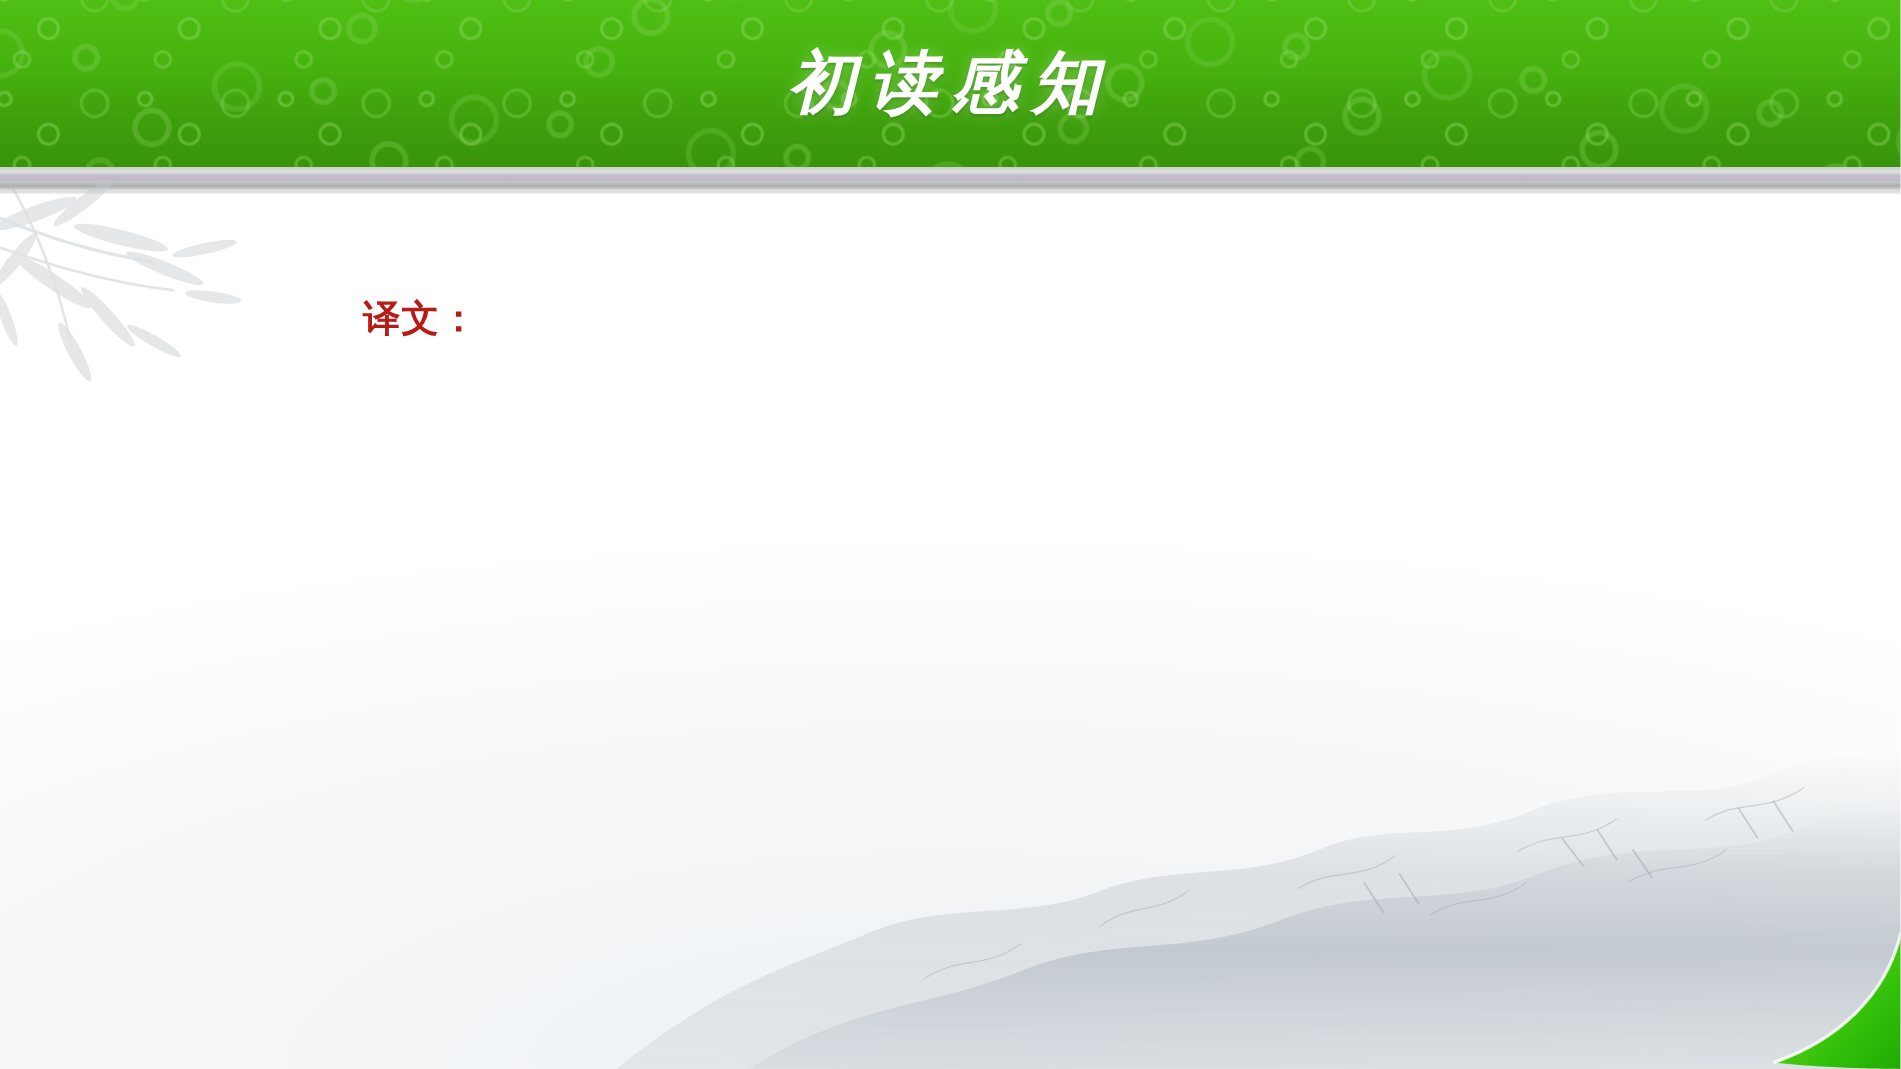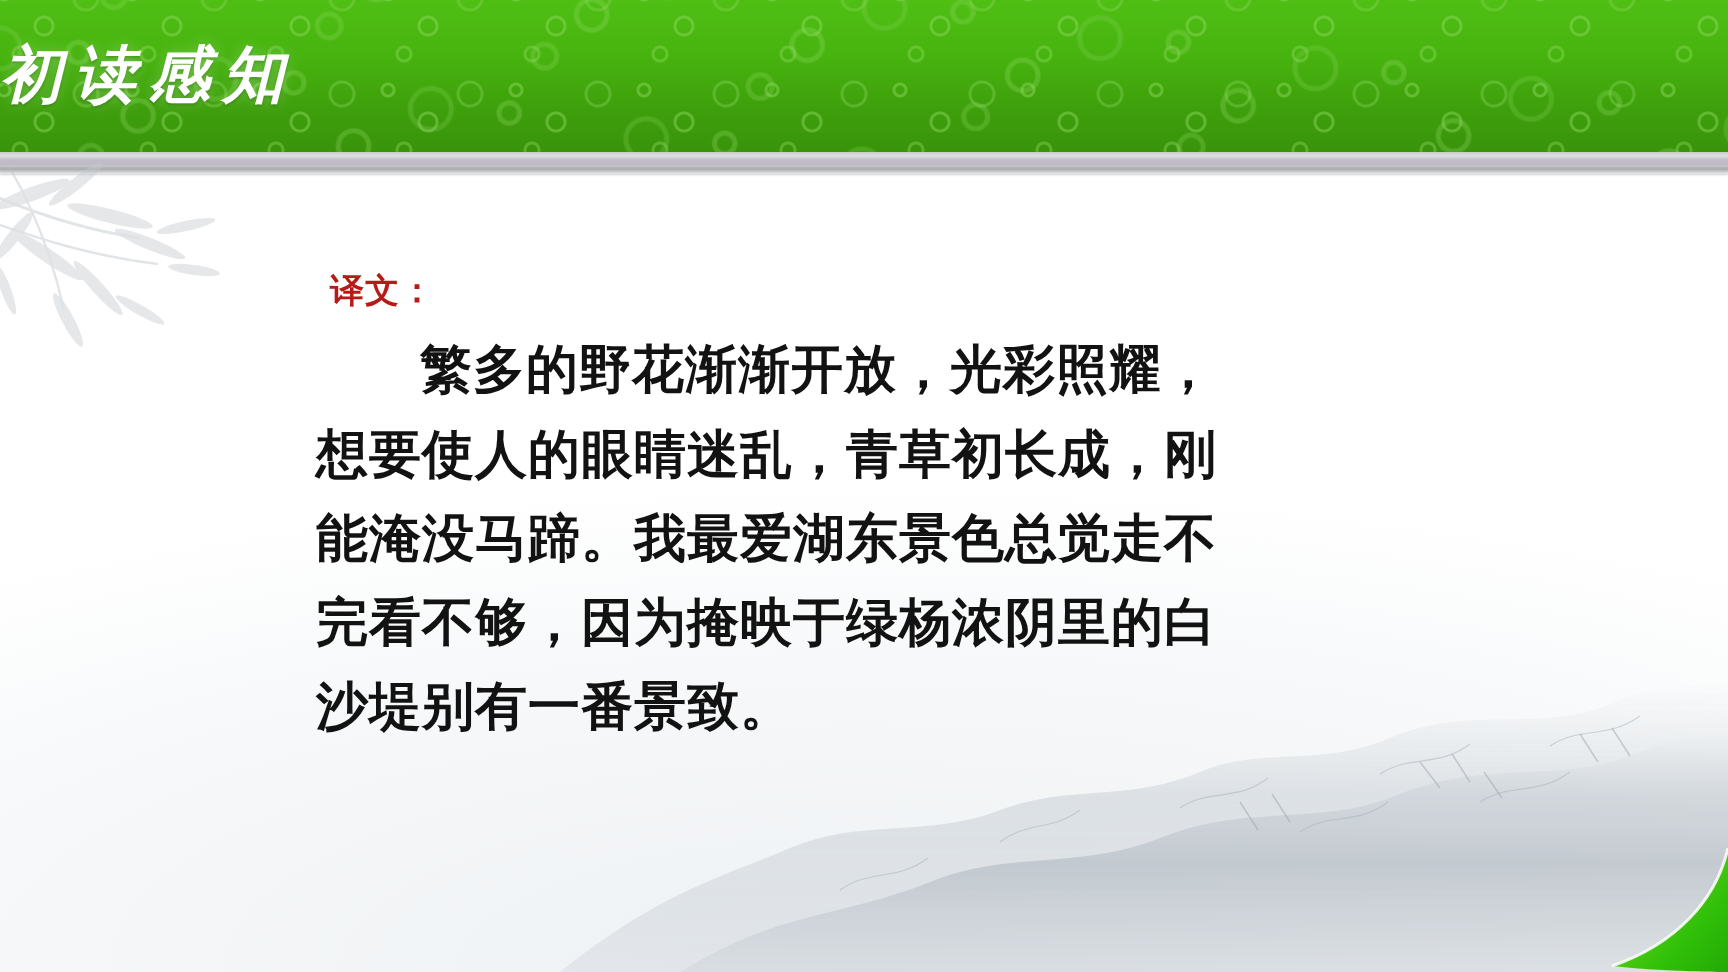--- a/index.html
+++ b/index.html
@@ -45,20 +45,21 @@
   }
   .header .swirls.b {
     opacity: .38;
     transform: scale(1.7) rotate(8deg);
     transform-origin: 30% 40%;
   }
   .header-title {
     position: absolute;
     left: 0; right: 0;
     top: 44px;
+    text-align: center;
     color: #ffffff;
     font-family: "DejaVu Serif", "Liberation Serif", serif;
     font-size: 62px;
     font-weight: 700;
     letter-spacing: 12px;
     line-height: 1;
     font-style: italic;
     text-shadow: 0 2px 3px rgba(0,0,0,.18), 0 0 14px rgba(255,255,255,.25);
     white-space: nowrap;
   }
@@ -213,16 +214,15 @@
         <stop offset="70%" stop-color="#2fbf08"></stop>
         <stop offset="100%" stop-color="#23a906"></stop>
       </linearGradient>
     </defs>
     <path d="M132 8 C120 60, 80 104, 16 126 C70 132, 132 132, 132 132 Z" fill="url(#curlg)"></path>
     <path d="M132 8 C120 60, 80 104, 16 126" fill="none" stroke="#ffffff" stroke-width="3" opacity=".85"></path>
   </svg>
 
   <div class="content">
     <div class="label-yiwen">译文：</div>
-    <div class="passage">繁多的野花渐渐开放，光彩照耀，想要使人的眼睛迷乱，青草初长成，刚能淹没马蹄。我最爱湖东景色总觉走不完看不够，因为掩映于绿杨浓阴里的白沙堤别有一番景致。</div>
   </div>
 
 </div>
 
 </body></html>

